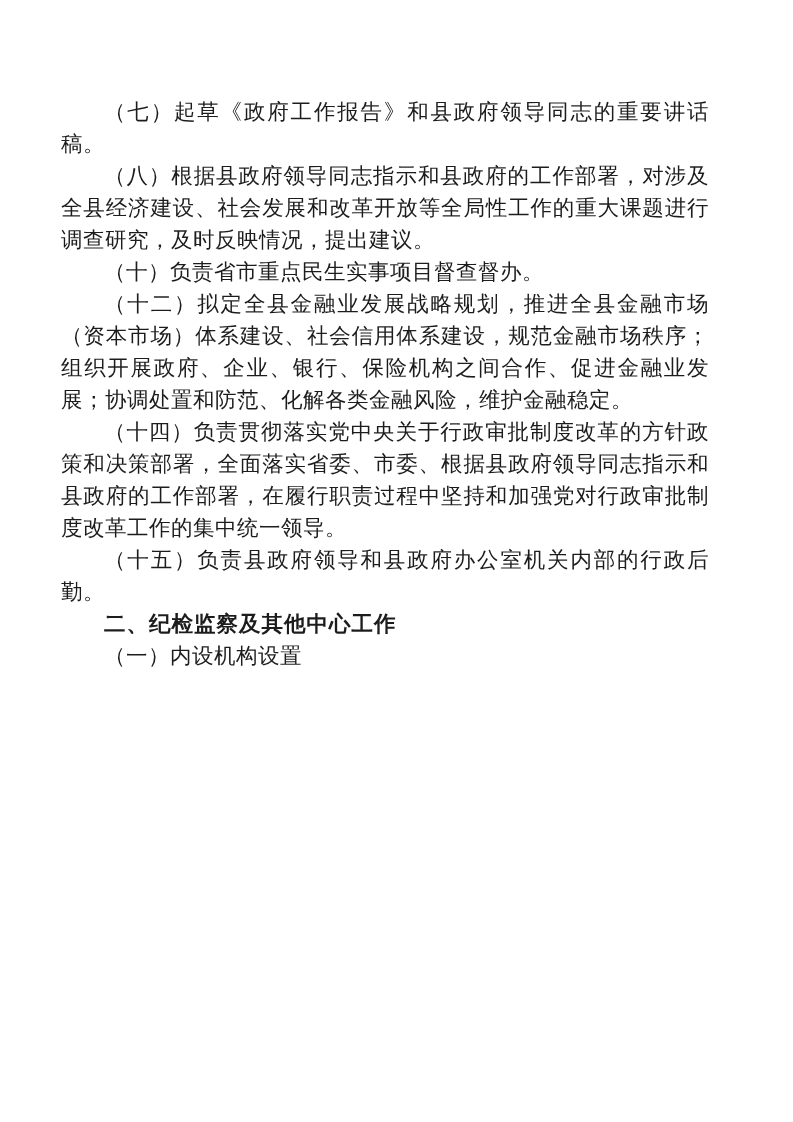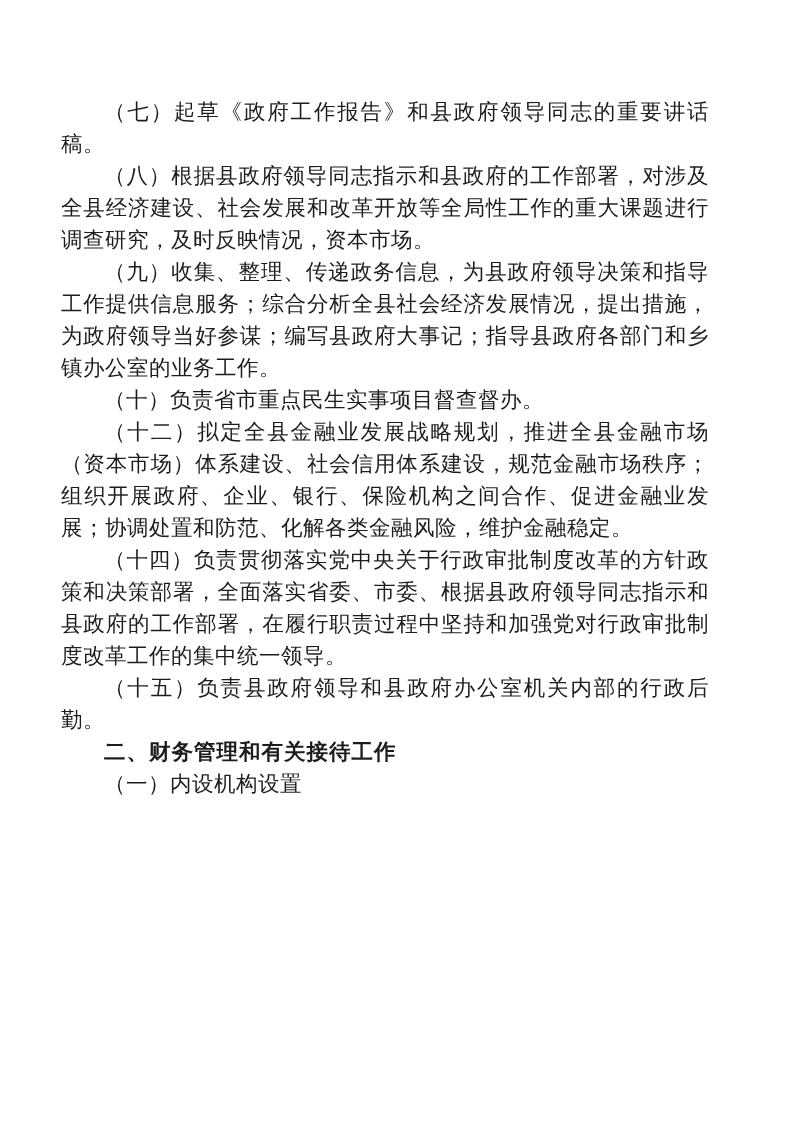--- a/index.html
+++ b/index.html
@@ -37,22 +37,21 @@
     font-weight: bold;
     letter-spacing: 1px;
   }
 </style>
 </head>
 <body>
 
 <div class="page">
   <div class="content">
     <p>（七）起草《政府工作报告》和县政府领导同志的重要讲话稿。</p>
-    <p>（八）根据县政府领导同志指示和县政府的工作部署，对涉及全县经济建设、社会发展和改革开放等全局性工作的重大课题进行调查研究，及时反映情况，资本市场。</p>
-    <p>（九）收集、整理、传递政务信息，为县政府领导决策和指导工作提供信息服务；综合分析全县社会经济发展情况，提出措施，为政府领导当好参谋；编写县政府大事记；指导县政府各部门和乡镇办公室的业务工作。</p>
+    <p>（八）根据县政府领导同志指示和县政府的工作部署，对涉及全县经济建设、社会发展和改革开放等全局性工作的重大课题进行调查研究，及时反映情况，提出建议。</p>
     <p>（十）负责省市重点民生实事项目督查督办。</p>
     <p>（十二）拟定全县金融业发展战略规划，推进全县金融市场（资本市场）体系建设、社会信用体系建设，规范金融市场秩序；组织开展政府、企业、银行、保险机构之间合作、促进金融业发展；协调处置和防范、化解各类金融风险，维护金融稳定。</p>
     <p>（十四）负责贯彻落实党中央关于行政审批制度改革的方针政策和决策部署，全面落实省委、市委、根据县政府领导同志指示和县政府的工作部署，在履行职责过程中坚持和加强党对行政审批制度改革工作的集中统一领导。</p>
     <p>（十五）负责县政府领导和县政府办公室机关内部的行政后勤。</p>
-    <p class="heading">二、财务管理和有关接待工作</p>
+    <p class="heading">二、纪检监察及其他中心工作</p>
     <p>（一）内设机构设置</p>
   </div>
 </div>
 
 </body></html>

